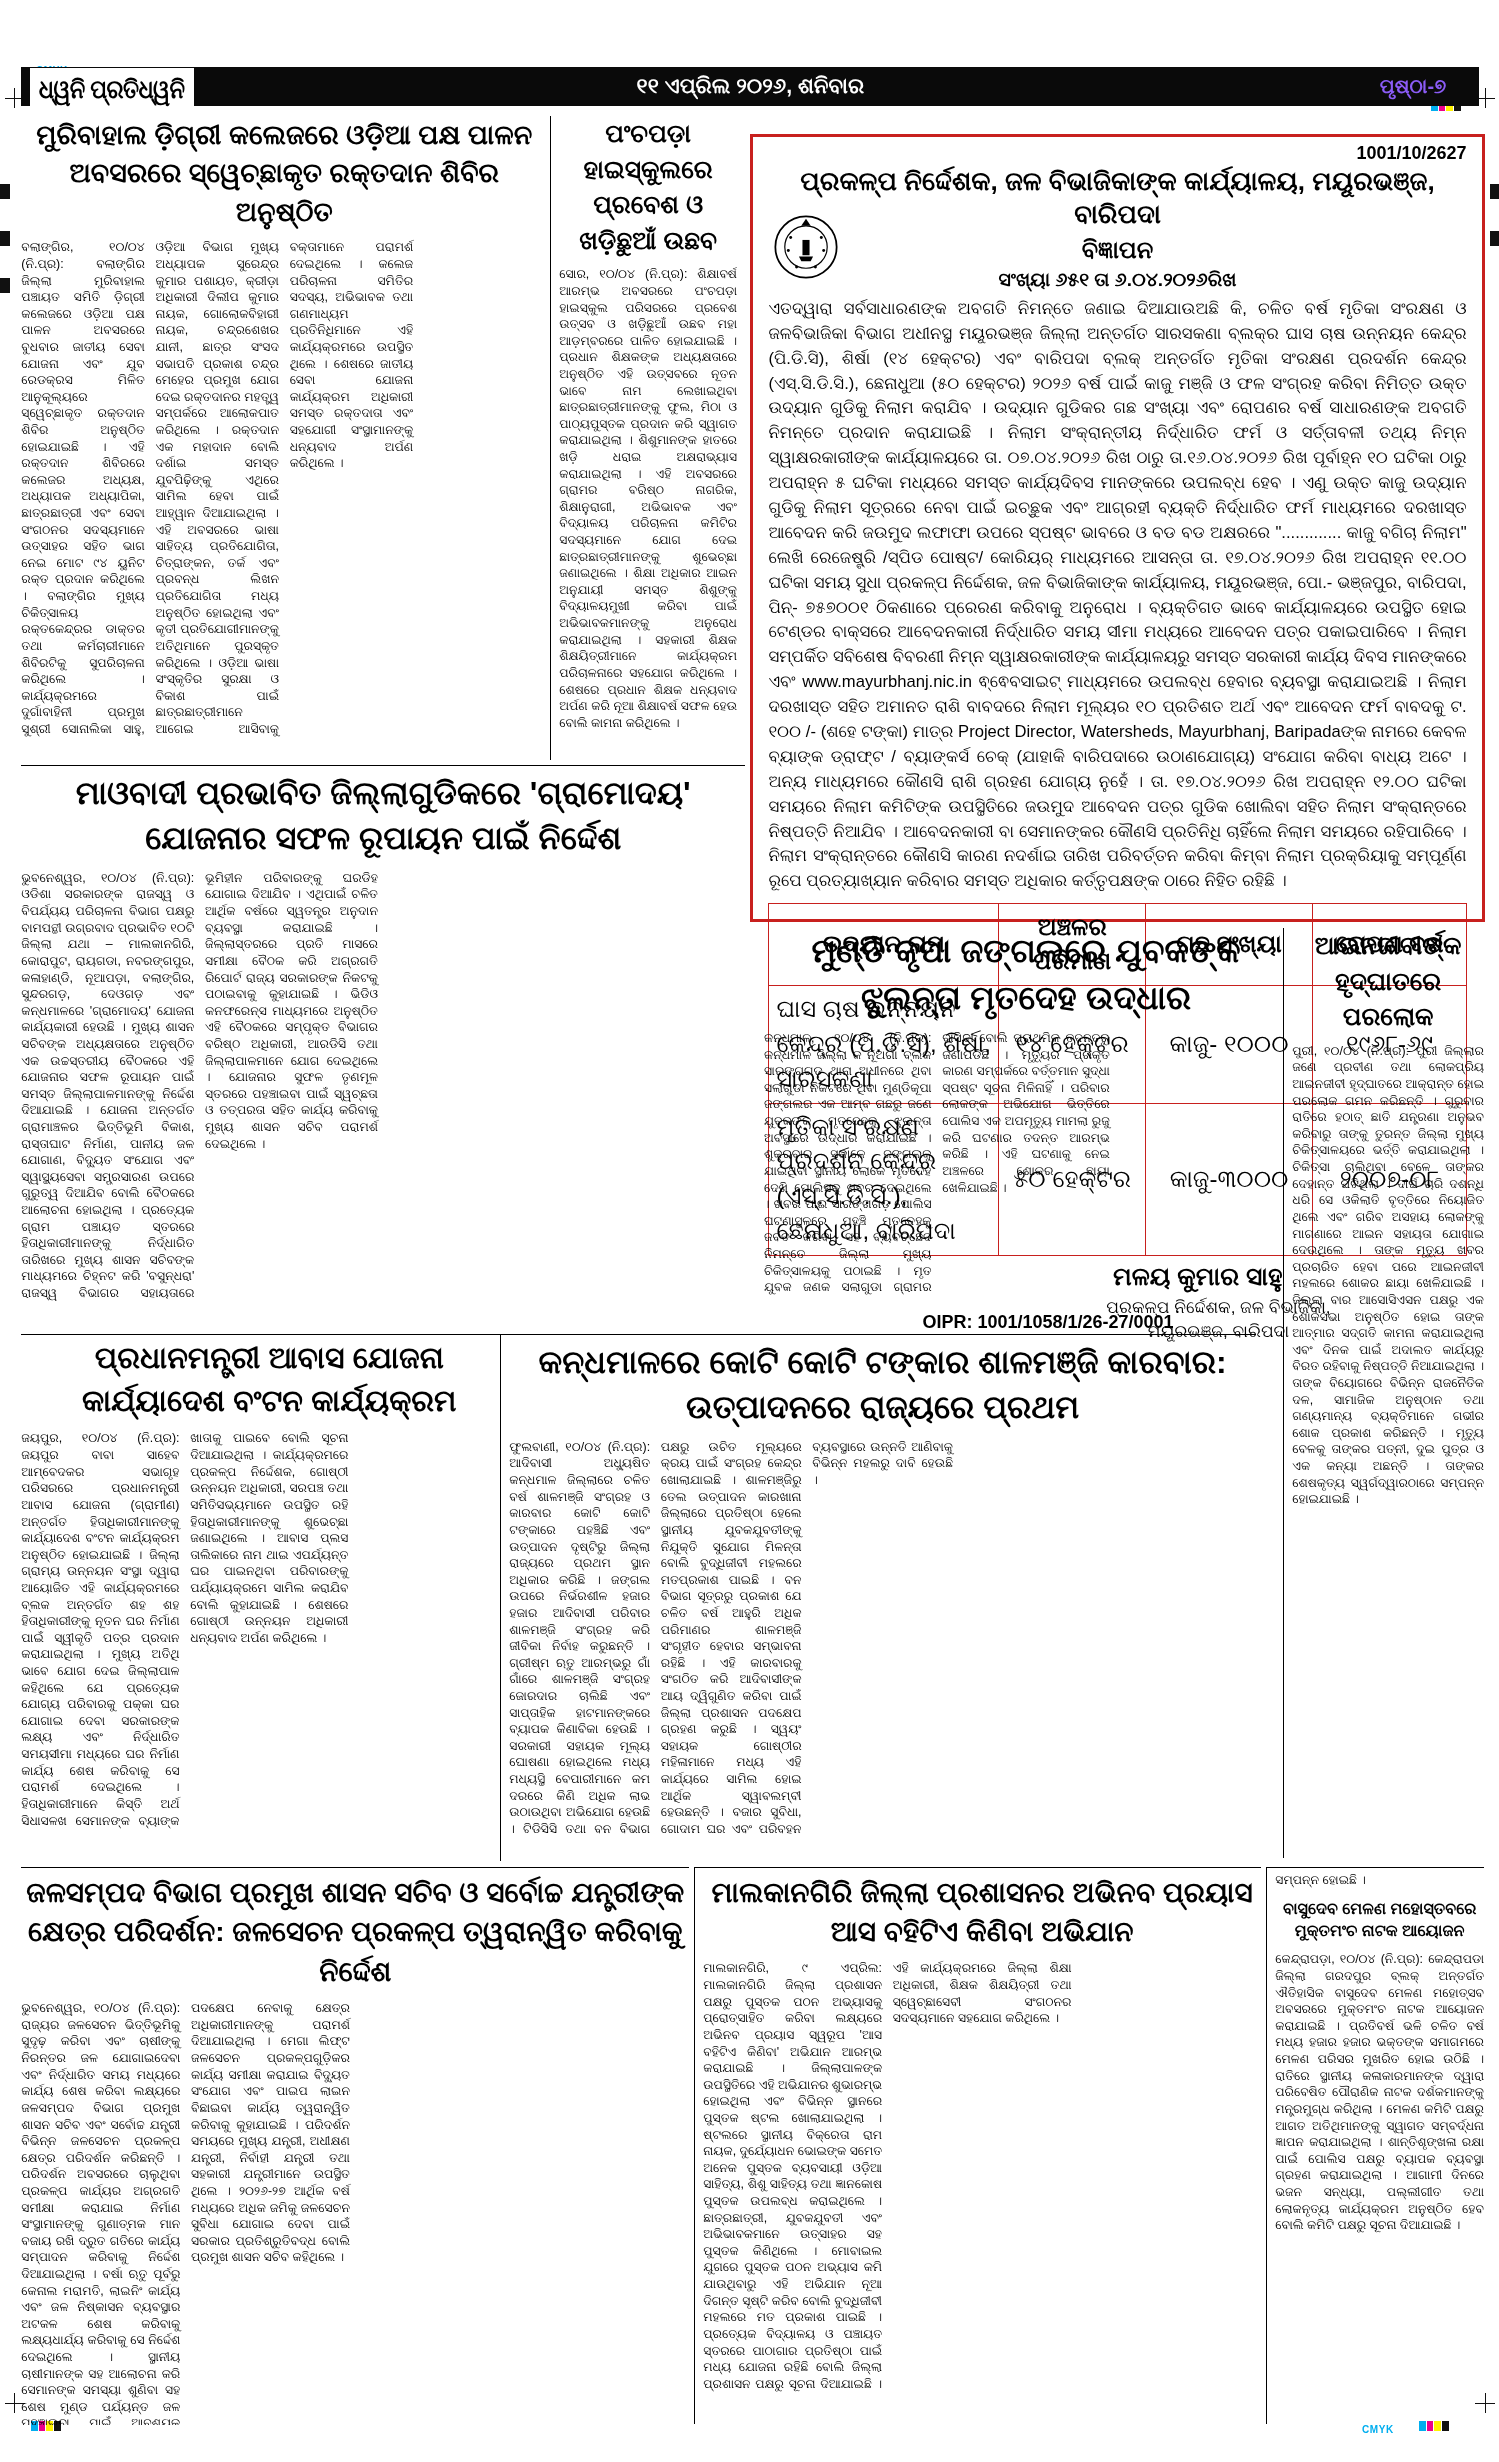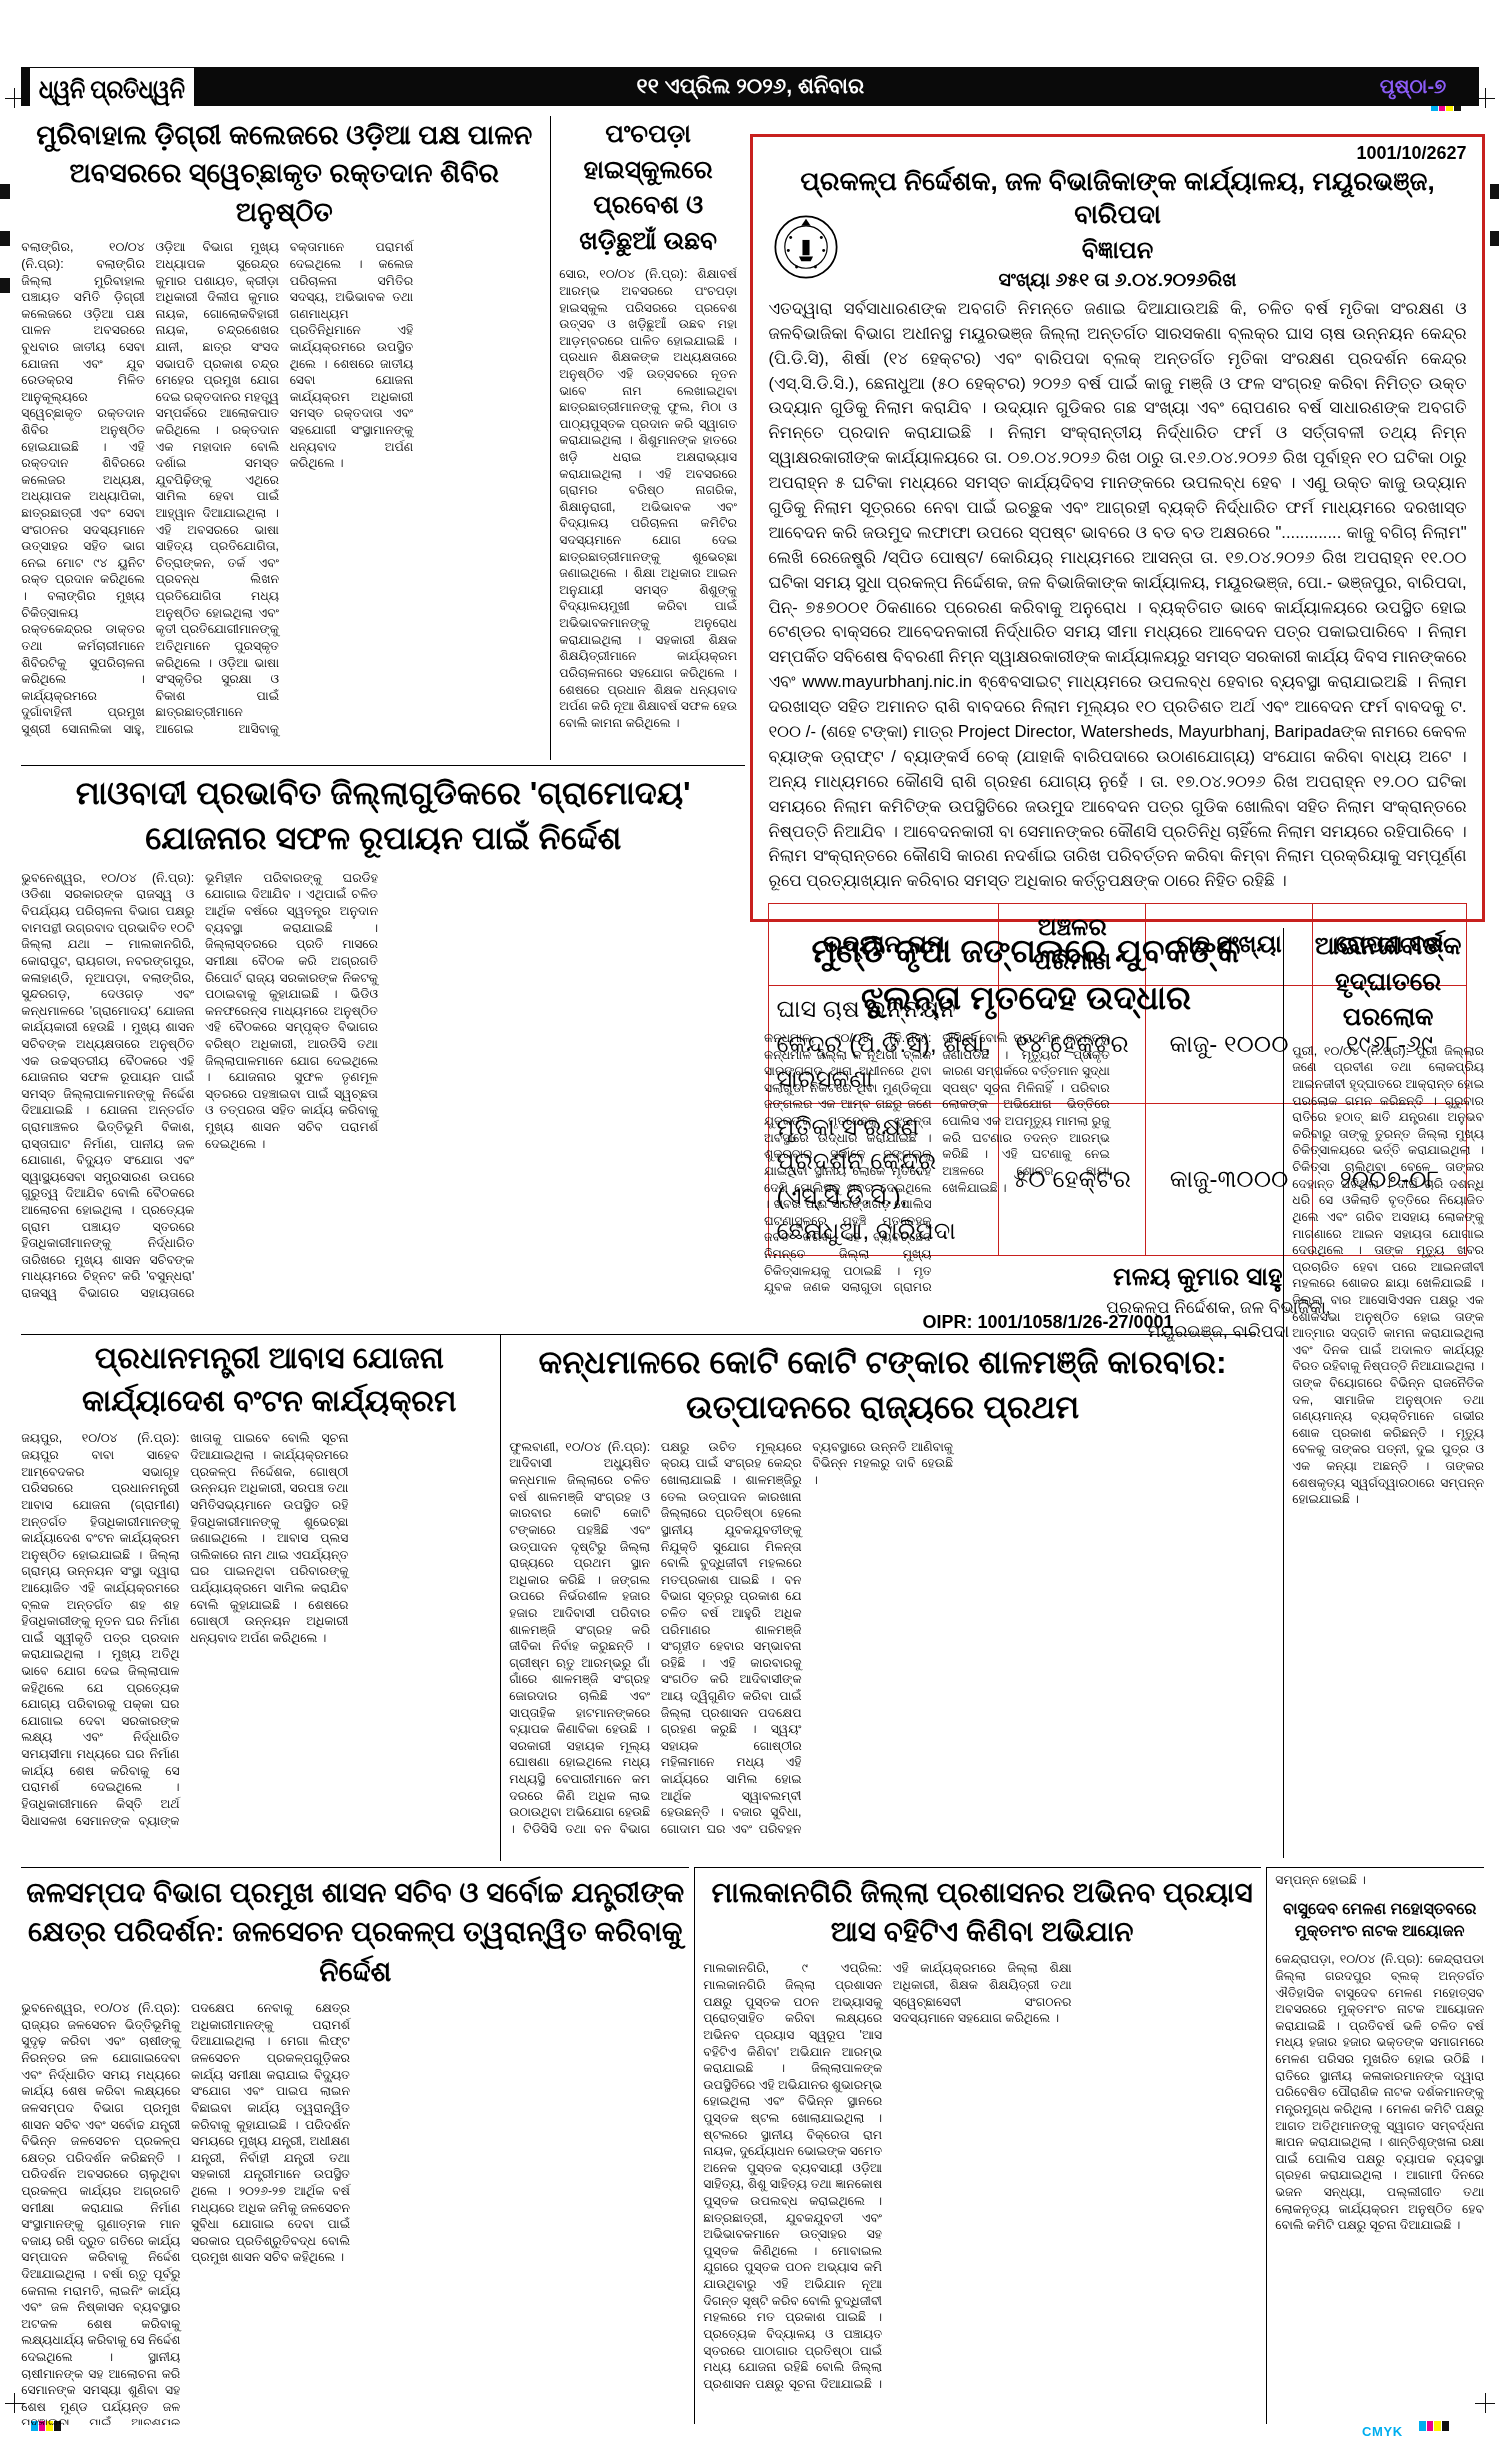--- a/index.html
+++ b/index.html
@@ -6,21 +6,21 @@
   body{width:1500px;height:2462px;position:relative;font-family:"Liberation Sans","DejaVu Sans",sans-serif;color:#000;}
   
   .regcross{position:absolute;width:20px;height:20px;}
   .regcross:before,.regcross:after{content:"";position:absolute;background:#111;}
   .regcross:before{left:9.5px;top:0;width:1.2px;height:20px;}
   .regcross:after{top:9.5px;left:0;height:1.2px;width:20px;}
   .cbar{position:absolute;display:flex;gap:1.2px;}
   .cbar i{width:6.5px;height:9.5px;display:block;}
   .c-c{background:#00aeef}.c-m{background:#ec008c}.c-y{background:#fff200}.c-k{background:#111;}
   .edge-dash{position:absolute;background:#111;}
-  .cmyk-label{position:absolute;font-size:13px;font-weight:bold;color:#00aeef;letter-spacing:0.6px;}
+  .cmyk-label{position:absolute;font-size:10px;font-weight:bold;color:#00aeef;letter-spacing:0.6px;}
   
   .masthead{position:absolute;left:21.3px;top:67px;width:1458px;height:39px;background:#0a0a0a;display:flex;align-items:center;}
   .logo-box{position:absolute;left:8.3px;top:1px;width:164px;height:43px;background:#fff;display:flex;align-items:center;justify-content:center;z-index:2;}
   .logo-text{font-weight:900;font-size:22.5px;letter-spacing:-0.6px;transform:scaleY(1.15);}
   .mast-date{position:absolute;left:0;right:0;text-align:center;color:#fff;font-weight:bold;font-size:21.3px;}
   .mast-page{position:absolute;right:33px;color:#8b5cf6;font-weight:bold;font-size:20px;}
   
   .article{position:absolute;overflow:hidden;}
   .rule-top{border-top:1.2px solid #000;}
   .rule-left{border-left:1.2px solid #000;padding-left:8.3px;}

